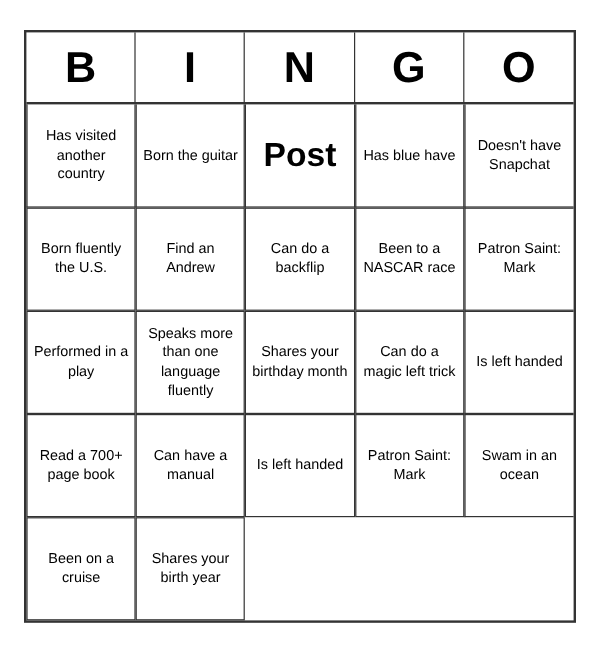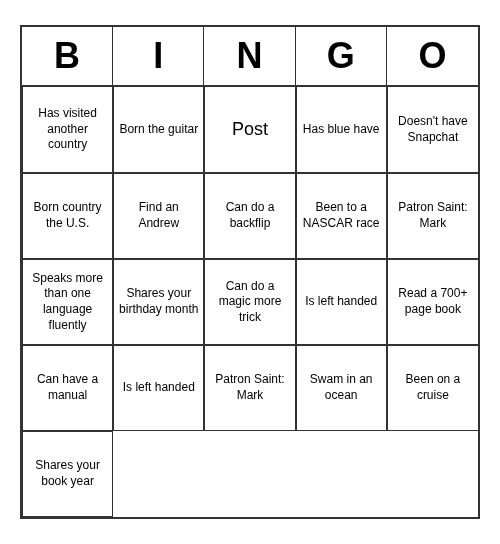--- a/index.html
+++ b/index.html
@@ -43,22 +43,22 @@
       display: flex;
       align-items: center;
       justify-content: center;
       text-align: center;
       padding: 4px;
       font-size: 12px;
       line-height: 1.3;
       word-wrap: break-word;
     }
     .bingo-cell.free {
-      font-size: 18px;
-      font-weight: normal;
+      font-size: 28px;
+      font-weight: bold;
       text-align: center;
     }
     .bingo-cell:nth-child(5n) {
       border-right: none;
     }
     .bingo-cell:nth-child(-n+5) {
       border-top: none;
     }
   </style>
 </head>
@@ -71,30 +71,31 @@
       <div class="bingo-header-cell">N</div>
       <div class="bingo-header-cell">G</div>
       <div class="bingo-header-cell">O</div>
     </div>
   <div class="bingo-grid">
   <div class="bingo-cell">Has visited another country</div>
       <div class="bingo-cell">Born the guitar</div>
       <div class="bingo-cell free">Post</div>
       <div class="bingo-cell">Has blue have</div>
       <div class="bingo-cell">Doesn't have Snapchat</div>
-      <div class="bingo-cell">Born country the U.S.</div>
+      <div class="bingo-cell">Born fluently the U.S.</div>
       <div class="bingo-cell">Find an Andrew</div>
       <div class="bingo-cell">Can do a backflip</div>
       <div class="bingo-cell">Been to a NASCAR race</div>
       <div class="bingo-cell">Patron Saint: Mark</div>
+      <div class="bingo-cell">Performed in a play</div>
       <div class="bingo-cell">Speaks more than one language fluently</div>
       <div class="bingo-cell">Shares your birthday month</div>
-      <div class="bingo-cell">Can do a magic more trick</div>
+      <div class="bingo-cell">Can do a magic left trick</div>
       <div class="bingo-cell">Is left handed</div>
       <div class="bingo-cell">Read a 700+ page book</div>
       <div class="bingo-cell">Can have a manual</div>
       <div class="bingo-cell">Is left handed</div>
       <div class="bingo-cell">Patron Saint: Mark</div>
       <div class="bingo-cell">Swam in an ocean</div>
       <div class="bingo-cell">Been on a cruise</div>
-      <div class="bingo-cell">Shares your book year</div>
+      <div class="bingo-cell">Shares your birth year</div>
     </div>
 </div>
 
 </body></html>

